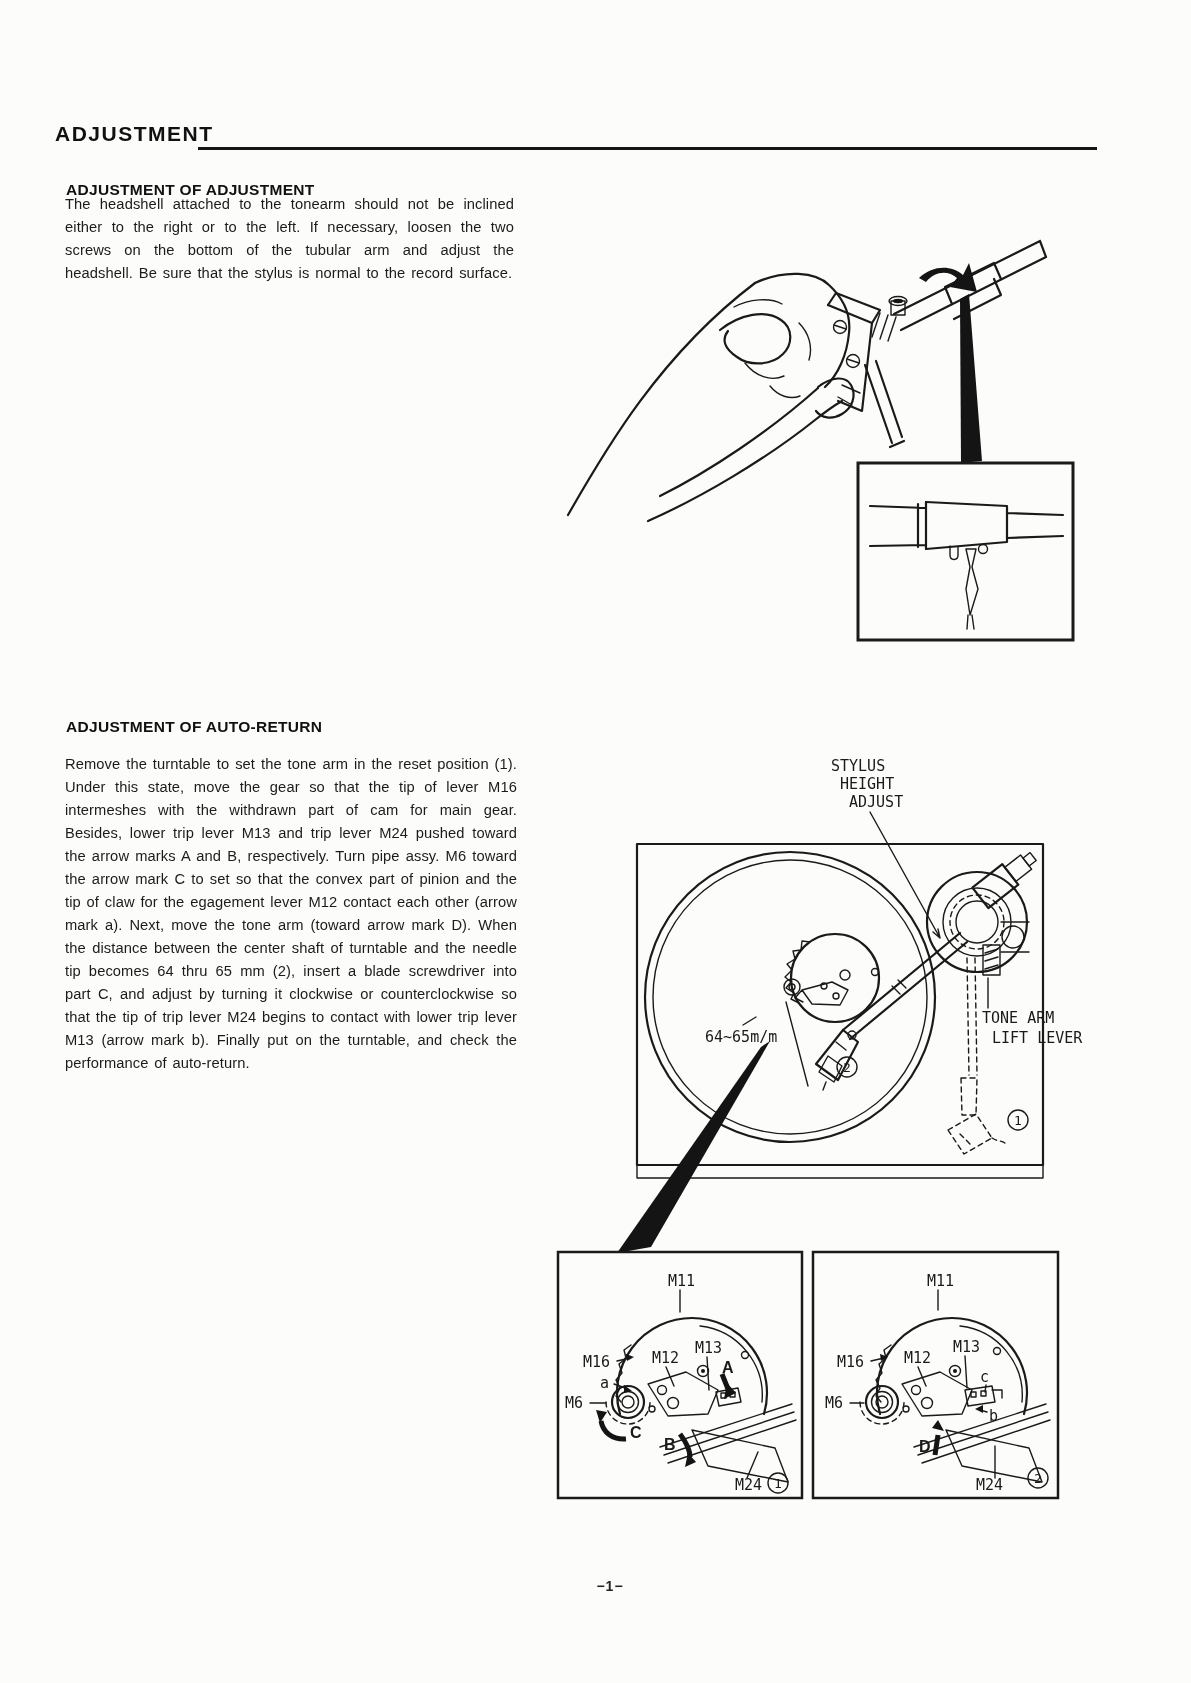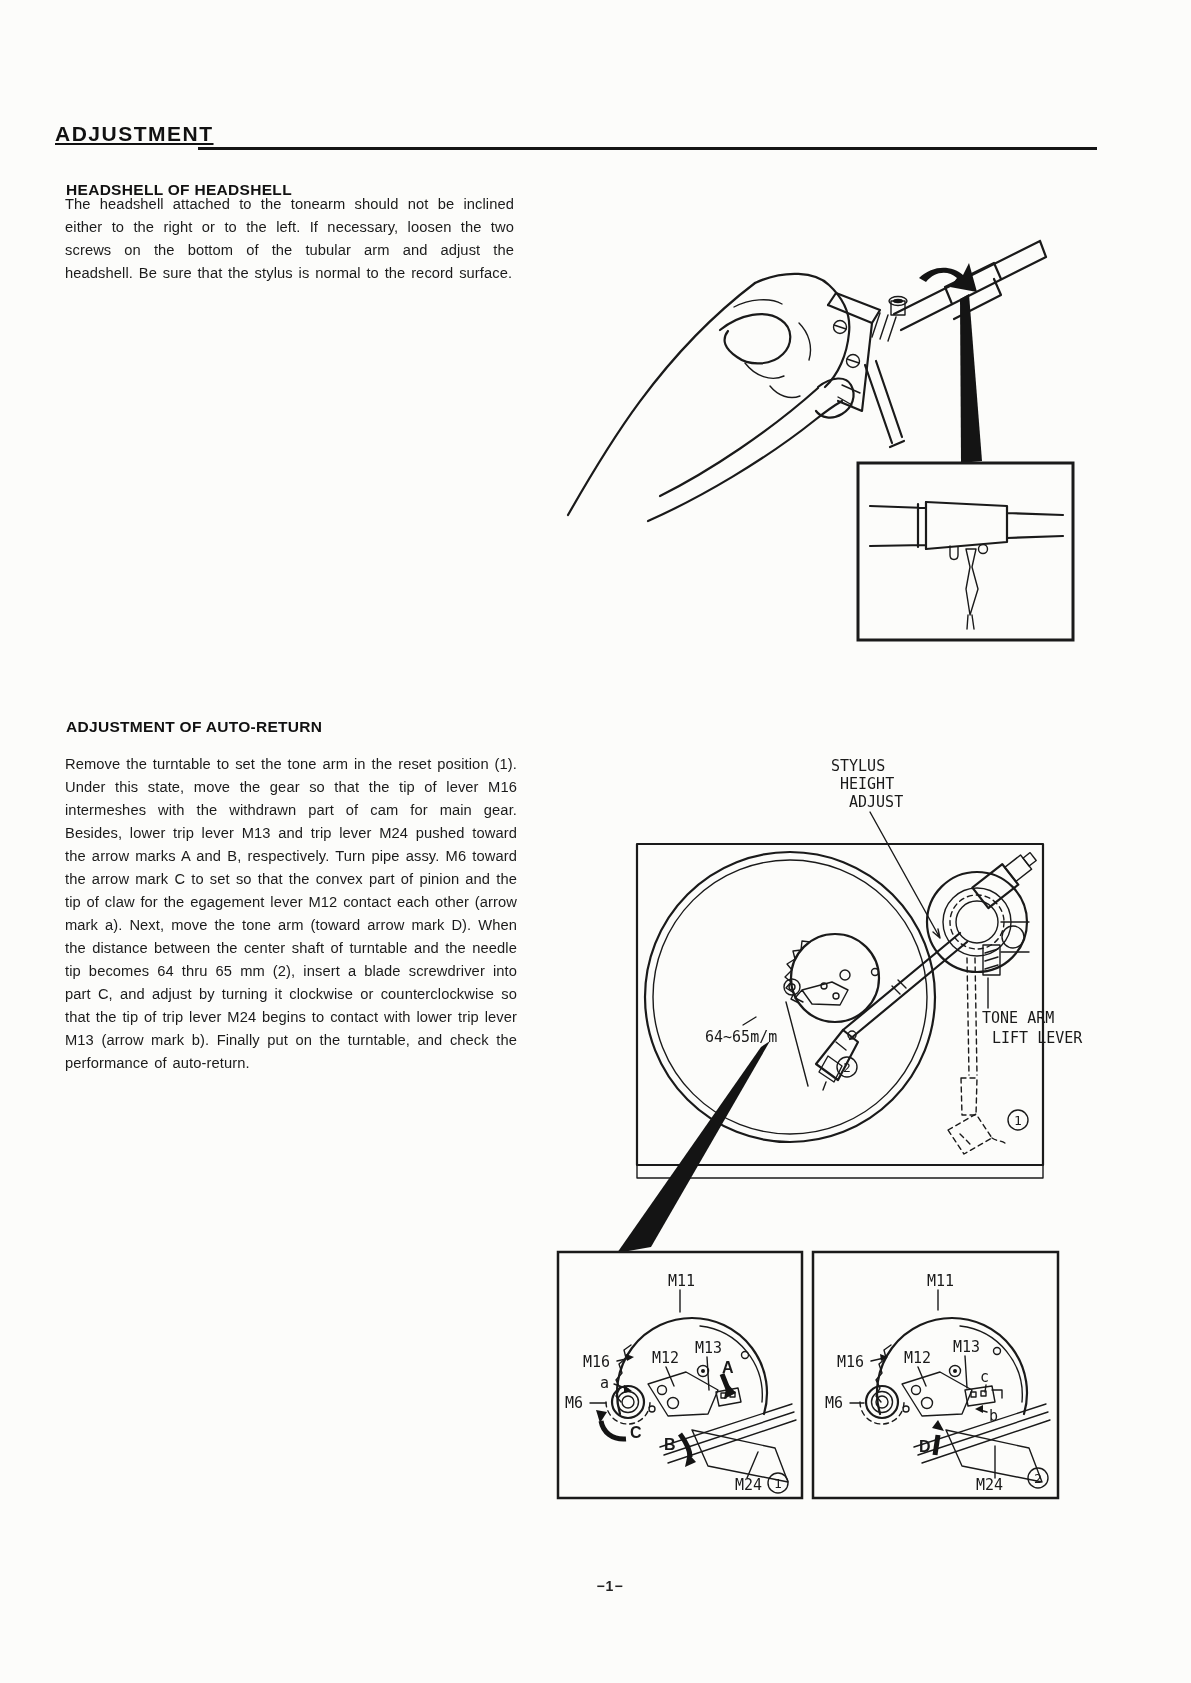--- a/index.html
+++ b/index.html
@@ -3,21 +3,21 @@
 <meta charset="utf-8">
 <style>
   html,body{margin:0;padding:0;background:#e8e8e6;}
   .page{
     position:relative;width:1191px;height:1683px;margin:0 auto;
     background:#fcfcfa;color:#161616;
     font-family:"Liberation Sans",sans-serif;overflow:hidden;
   }
   .abs{position:absolute;}
   .main-title{
-    left:55px;top:122px;font-size:21px;font-weight:bold;letter-spacing:1.5px;color:#111;text-decoration:underline;
+    left:55px;top:122px;font-size:21px;font-weight:bold;letter-spacing:1.5px;color:#111;
   }
   .title-rule{
     left:198px;top:147px;width:899px;height:3px;background:#151515;
   }
   .sec-heading{
     font-size:15.5px;font-weight:bold;letter-spacing:.3px;color:#111;
   }
   .body-text{
     font-size:14.7px;line-height:23px;text-align:justify;text-align-last:left;
     word-spacing:1.6px;letter-spacing:.1px;color:#1b1b1b;margin:0;
@@ -36,21 +36,21 @@
   .dashed{stroke-dasharray:5 4;}
 </style>
 </head>
 <body>
 
 <div class="page">
 
   <div class="abs main-title">ADJUSTMENT</div>
   <div class="abs title-rule"></div>
 
-  <div class="abs sec-heading" style="left:66px;top:181px;">HEADSHELL OF HEADSHELL</div>
+  <div class="abs sec-heading" style="left:66px;top:181px;">ADJUSTMENT OF ADJUSTMENT</div>
   <p class="abs body-text" style="left:65px;top:193px;width:449px;">The headshell attached to the tonearm should not be inclined either to the right or to the left. If necessary, loosen the two screws on the bottom of the tubular arm and adjust the headshell. Be sure that the stylus is normal to the record surface.</p>
 
   <svg class="abs" style="left:520px;top:215px;" width="560" height="440" viewBox="0 0 560 440">
     <g>
 
       <path class="ink" d="M 48,300 C 85,235 140,140 235,68"></path>
       <path class="ink" d="M 128,306 C 180,283 245,245 295,205 C 305,197 315,190 322,186"></path>
       <path class="ink" d="M 140,281 C 190,256 250,216 298,173"></path>
 
       <path class="ink" d="M 235,68 C 265,54 296,57 309,70 C 323,83 331,100 329,118 C 327,140 318,160 305,172"></path>

